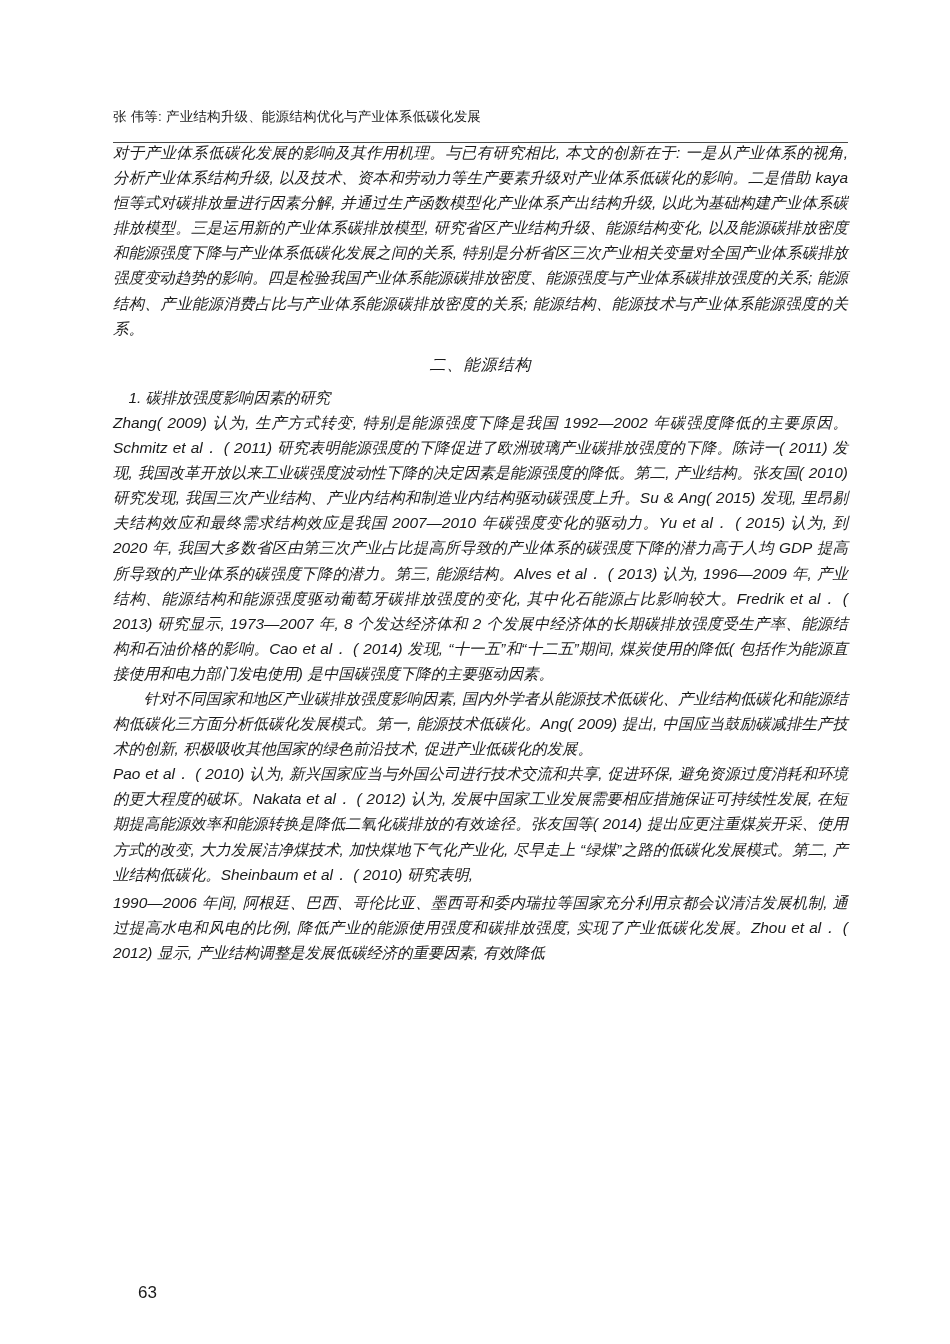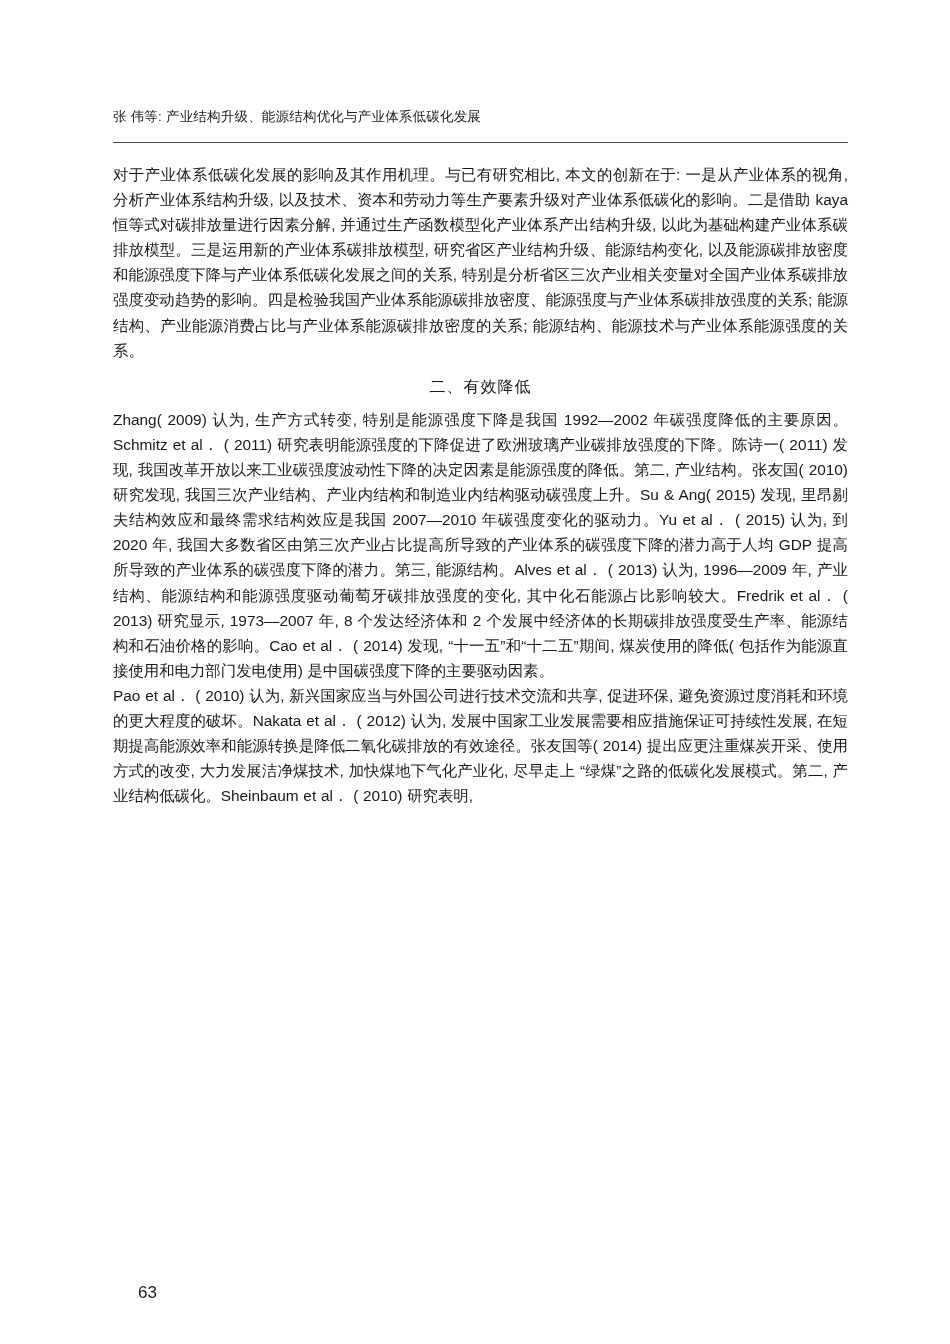--- a/index.html
+++ b/index.html
@@ -34,23 +34,24 @@
   .head-rule {
     position: absolute;
     top: 142px;
     left: 0;
     width: 735px;
     height: 1px;
     background: #4a4a4a;
   }
   .body-area {
     position: absolute;
-    top: 162px;
+    top: 140px;
     left: 0;
     width: 735px;
+    font-style: italic;
   }
   p.para {
     margin: 0;
     font-size: 15.4px;
     line-height: 25.1px;
     text-align: justify;
     text-justify: inter-character;
     text-align-last: left;
     letter-spacing: 0;
     word-spacing: 0.5px;
@@ -91,30 +92,33 @@
 
   <div class="running-head">张 伟等: 产业结构升级、能源结构优化与产业体系低碳化发展</div>
 
   <div class="head-rule"></div>
 
   <div class="body-area">
 
     <p class="para">对于产业体系低碳化发展的影响及其作用机理。与已有研究相比, 本文的创新在于: 一是从产业体系的视角, 分析产业体系结构升级, 以及技术、资本和劳动力等生产要素升级对产业体系低碳化的影响。二是借助 kaya 恒等式对碳排放量进行因素分解, 并通过生产函数模型化产业体系产出结构升级, 以此为基础构建产业体系碳排放模型。三是运用新的产业体系碳排放模型, 研究省区产业结构升级、能源结构变化, 以及能源碳排放密度和能源强度下降与产业体系低碳化发展之间的关系, 特别是分析省区三次产业相关变量对全国产业体系碳排放强度变动趋势的影响。四是检验我国产业体系能源碳排放密度、能源强度与产业体系碳排放强度的关系; 能源结构、产业能源消费占比与产业体系能源碳排放密度的关系; 能源结构、能源技术与产业体系能源强度的关系。</p>
 
 
-    <h2 class="section-title">二、有效降低</h2>
+    <h2 class="section-title">二、能源结构</h2>
 
+    <h3 class="sub-title">1. 碳排放强度影响因素的研究</h3>
 
 
     <p class="para">Zhang( 2009) 认为, 生产方式转变, 特别是能源强度下降是我国 1992—2002 年碳强度降低的主要原因。Schmitz et al． ( 2011) 研究表明能源强度的下降促进了欧洲玻璃产业碳排放强度的下降。陈诗一( 2011) 发现, 我国改革开放以来工业碳强度波动性下降的决定因素是能源强度的降低。第二, 产业结构。张友国( 2010) 研究发现, 我国三次产业结构、产业内结构和制造业内结构驱动碳强度上升。Su &amp; Ang( 2015) 发现, 里昂剔夫结构效应和最终需求结构效应是我国 2007—2010 年碳强度变化的驱动力。Yu et al． ( 2015) 认为, 到 2020 年, 我国大多数省区由第三次产业占比提高所导致的产业体系的碳强度下降的潜力高于人均 GDP 提高所导致的产业体系的碳强度下降的潜力。第三, 能源结构。Alves et al． ( 2013) 认为, 1996—2009 年, 产业结构、能源结构和能源强度驱动葡萄牙碳排放强度的变化, 其中化石能源占比影响较大。Fredrik et al． ( 2013) 研究显示, 1973—2007 年, 8 个发达经济体和 2 个发展中经济体的长期碳排放强度受生产率、能源结构和石油价格的影响。Cao et al． ( 2014) 发现, “十一五”和“十二五”期间, 煤炭使用的降低( 包括作为能源直接使用和电力部门发电使用) 是中国碳强度下降的主要驱动因素。</p>
 
 
+    <p class="para indent">针对不同国家和地区产业碳排放强度影响因素, 国内外学者从能源技术低碳化、产业结构低碳化和能源结构低碳化三方面分析低碳化发展模式。第一, 能源技术低碳化。Ang( 2009) 提出, 中国应当鼓励碳减排生产技术的创新, 积极吸收其他国家的绿色前沿技术, 促进产业低碳化的发展。</p>
 
     <p class="para">Pao et al． ( 2010) 认为, 新兴国家应当与外国公司进行技术交流和共享, 促进环保, 避免资源过度消耗和环境的更大程度的破坏。Nakata et al． ( 2012) 认为, 发展中国家工业发展需要相应措施保证可持续性发展, 在短期提高能源效率和能源转换是降低二氧化碳排放的有效途径。张友国等( 2014) 提出应更注重煤炭开采、使用方式的改变, 大力发展洁净煤技术, 加快煤地下气化产业化, 尽早走上 “绿煤”之路的低碳化发展模式。第二, 产业结构低碳化。Sheinbaum et al． ( 2010) 研究表明,</p>
 
     <div class="spacer-sm"></div>
 
+    <p class="para">1990—2006 年间, 阿根廷、巴西、哥伦比亚、墨西哥和委内瑞拉等国家充分利用京都会议清洁发展机制, 通过提高水电和风电的比例, 降低产业的能源使用强度和碳排放强度, 实现了产业低碳化发展。Zhou et al． ( 2012) 显示, 产业结构调整是发展低碳经济的重要因素, 有效降低</p>
 
   </div>
 
   <div class="page-number">63</div>
 
 </div>
 
 </body></html>

